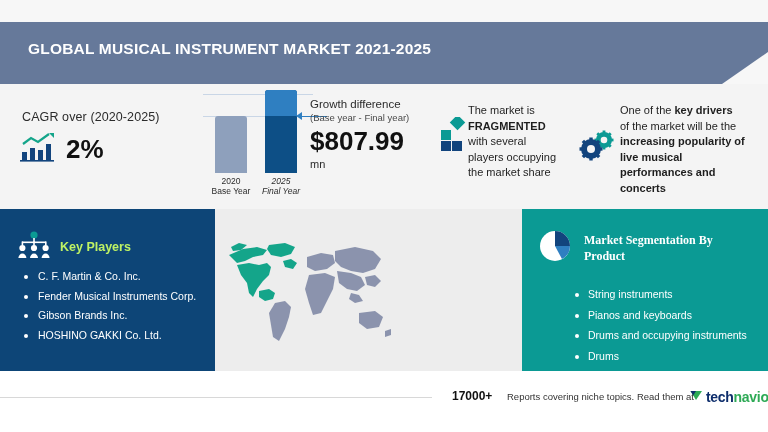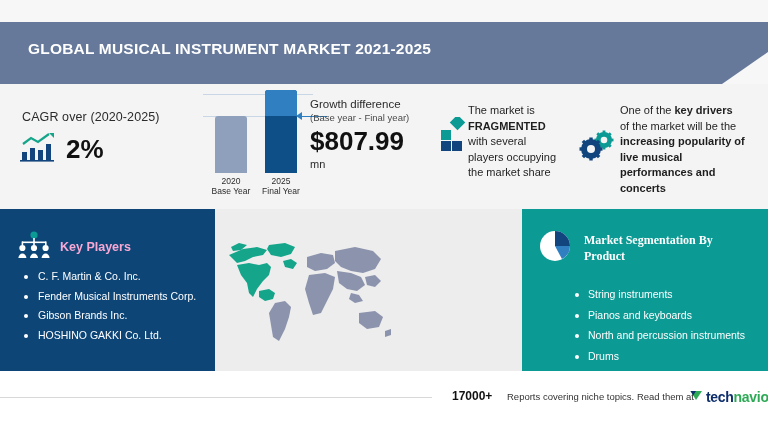--- a/index.html
+++ b/index.html
@@ -120,21 +120,21 @@
   .bar-caption {
     position: absolute;
     bottom: 0;
     width: 70px;
     text-align: center;
     font-size: 8.5px;
     color: #2b2b2b;
     line-height: 1.25;
   }
   .cap-2020 { left: -7px; }
-  .cap-2025 { left: 43px; }
+  .cap-2025 { left: 43px; font-style: italic; }
 
   
   .arrow-line {
     position: absolute;
     left: 96px;
     top: 24px;
     width: 28px;
     height: 1px;
     background: #2f7fc1;
   }
@@ -245,21 +245,21 @@
 
   .players-head {
     position: absolute;
     left: 18px;
     top: 22px;
     display: flex;
     align-items: center;
     gap: 10px;
   }
   .players-title {
-    color: #f9a8d4;
+    color: #bef264;
     font-size: 12.5px;
     font-weight: bold;
   }
   .players-list {
     position: absolute;
     left: 24px;
     top: 62px;
     margin: 0;
     padding: 0;
     list-style: none;
@@ -589,21 +589,21 @@
             <circle cx="17" cy="17" r="15" fill="#ffffff"></circle>
             <path d="M17 17 L17 2 A15 15 0 0 1 32 17 Z" fill="#12447d"></path>
             <path d="M17 17 L32 17 A15 15 0 0 1 24 30 Z" fill="#2f7fc1"></path>
           </svg>
         </span>
         <span class="seg-title">Market Segmentation By Product</span>
       </div>
       <ul class="seg-list">
         <li>String instruments</li>
         <li>Pianos and keyboards</li>
-        <li>North and percussion instruments</li>
+        <li>Drums and occupying instruments</li>
         <li>Drums</li>
       </ul>
     </div>
   </div>
 
   <div class="footer">
     <div class="footer-rule"></div>
     <div class="footer-count">17000+</div>
     <div class="footer-text">Reports covering niche topics. Read them at</div>
     <div class="logo">

